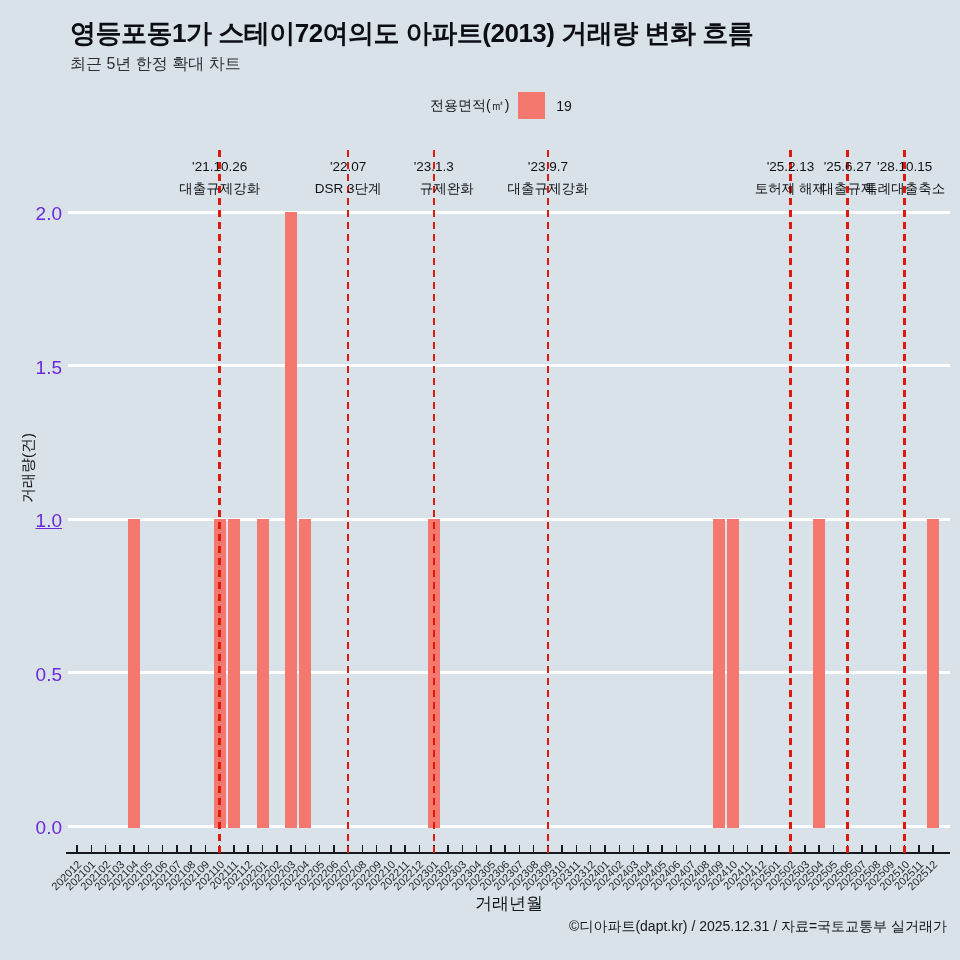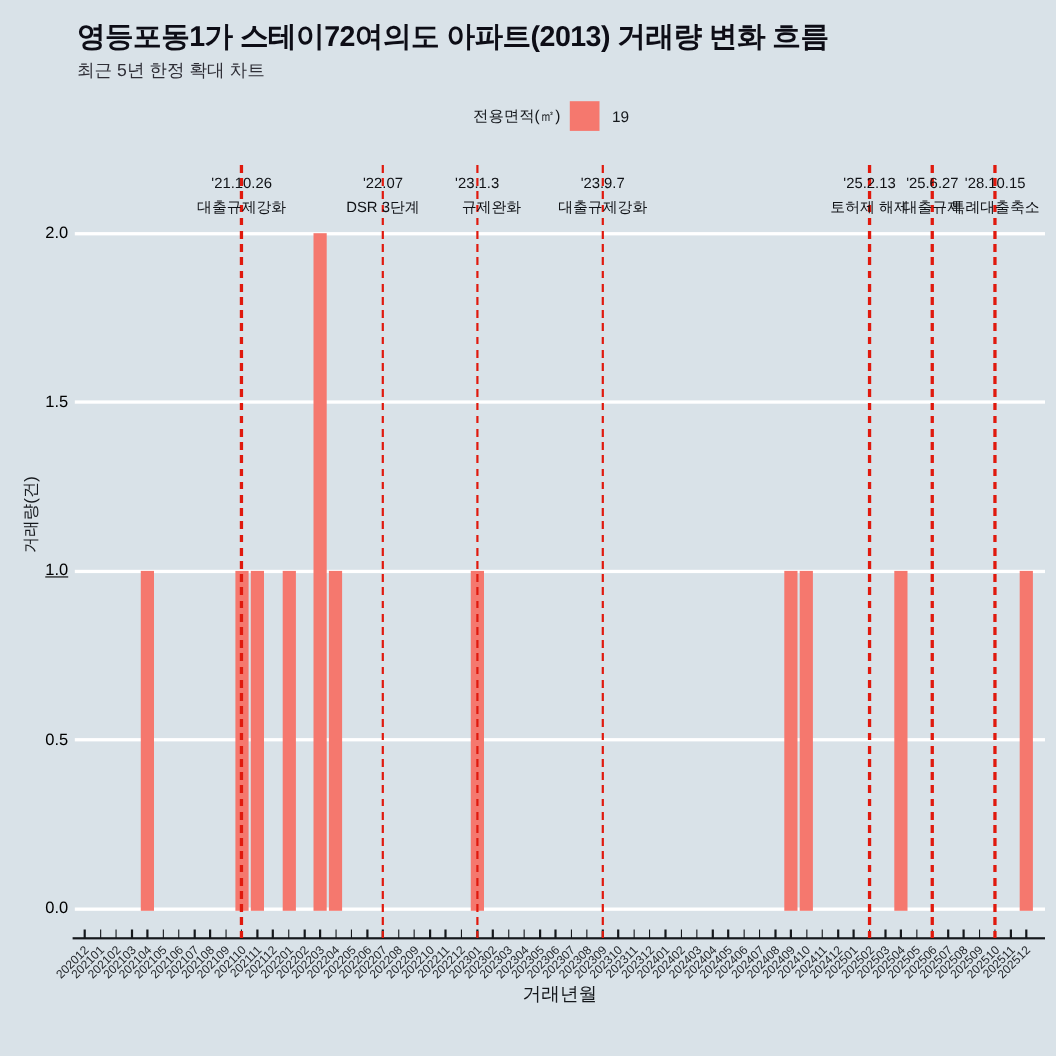--- a/index.html
+++ b/index.html
@@ -6,21 +6,21 @@
   body{font-family:"Liberation Sans","DejaVu Sans",sans-serif;}
   #stage{position:relative;width:960px;height:960px;background:#d9e2e8;overflow:hidden;}
   .abs{position:absolute;}
   #title{left:70px;top:16px;font-size:26px;font-weight:bold;color:#0d0d16;letter-spacing:-0.5px;white-space:nowrap;}
   #subtitle{left:70px;top:54px;font-size:16px;color:#2e2e36;white-space:nowrap;}
   #legend{left:430px;top:92px;display:flex;align-items:center;gap:9px;}
   #legend .lg-label{font-size:14px;color:#15181c;}
   #legend .lg-swatch{width:27px;height:27px;}
   #legend .lg-value{font-size:14px;color:#15181c;margin-left:2px;}
   .gridline{position:absolute;height:3px;background:#ffffff;}
-  .ytick-label{position:absolute;width:50px;text-align:right;font-size:15px;color:#000000;}
+  .ytick-label{position:absolute;width:50px;text-align:right;font-size:19px;color:#6d28d9;}
   .bar{position:absolute;}
   .event-line{position:absolute;width:2.5px;}
   .event-date,.event-label{position:absolute;transform:translateX(-50%);white-space:nowrap;font-size:13.5px;color:#101216;text-align:center;}
   .xaxis-line{position:absolute;height:2px;background:#15181c;}
   .xtick{position:absolute;width:1.5px;height:8px;background:#15181c;}
   .xtick-label{position:absolute;width:130px;text-align:right;font-size:11px;color:#25282c;transform-origin:100% 0%;transform:rotate(-45deg);white-space:nowrap;}
   #ylabel{left:28px;top:468px;transform:translate(-50%,-50%) rotate(-90deg);font-size:15px;color:#15181c;white-space:nowrap;}
   #xlabel{left:509px;top:892px;transform:translateX(-50%);font-size:17px;color:#15181c;white-space:nowrap;}
   #footer{right:13px;top:918px;font-size:14px;color:#15181c;white-space:nowrap;}
 </style>
@@ -34,20 +34,21 @@
   <div id="legend" class="abs">
     <span class="lg-label">전용면적(㎡)</span>
     <span class="lg-swatch" style="background: rgb(245, 120, 110);"></span>
     <span class="lg-value">19</span>
   </div>
 
   <div id="plot"></div>
 
   <div id="ylabel" class="abs">거래량(건)</div>
   <div id="xlabel" class="abs">거래년월</div>
+  <div id="footer" class="abs">©디아파트(dapt.kr) / 2025.12.31 / 자료=국토교통부 실거래가</div>
 <div class="gridline" style="left: 68px; width: 882px; top: 824.5px; background: rgb(255, 255, 255);"></div>
     <div class="ytick-label" style="left: 12px; top: 817px;">0.0</div>
     <div class="gridline" style="left: 68px; width: 882px; top: 671px; background: rgb(255, 255, 255);"></div>
     <div class="ytick-label" style="left: 12px; top: 663.5px;">0.5</div>
     <div class="gridline" style="left: 68px; width: 882px; top: 517.5px; background: rgb(255, 255, 255);"></div>
     <div class="ytick-label" style="left: 12px; top: 510px; text-decoration: underline;">1.0</div>
     <div class="gridline" style="left: 68px; width: 882px; top: 364px; background: rgb(255, 255, 255);"></div>
     <div class="ytick-label" style="left: 12px; top: 356.5px;">1.5</div>
     <div class="gridline" style="left: 68px; width: 882px; top: 210.5px; background: rgb(255, 255, 255);"></div>
     <div class="ytick-label" style="left: 12px; top: 203px;">2.0</div>

